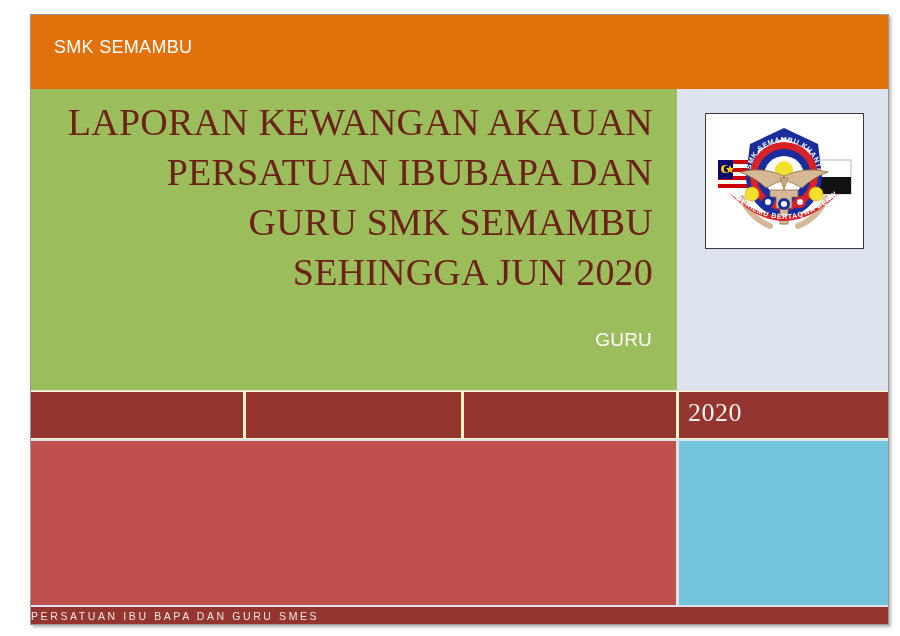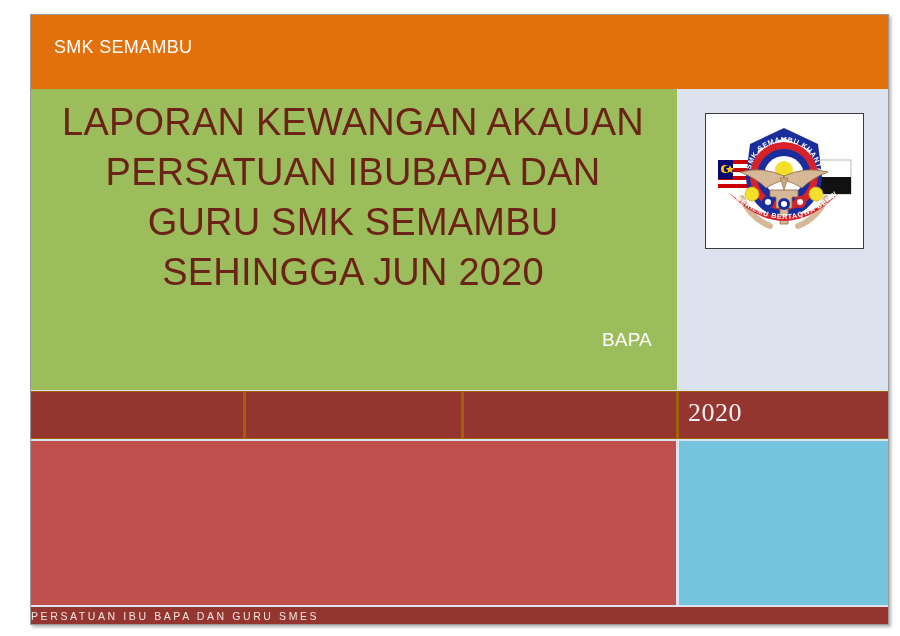--- a/index.html
+++ b/index.html
@@ -60,23 +60,23 @@
     top: 74px;
     width: 646px;
     height: 301px;
     background: #9cbd5c;
   }
   #title-heading {
     position: absolute;
     right: 24px;
     top: 8px;
     width: 600px;
-    text-align: center;
+    text-align: right;
     color: #6b2318;
-    font-family: Liberation Sans, sans-serif;
+    font-family: Liberation Serif, serif;
     font-size: 38px;
     line-height: 50px;
     letter-spacing: 0.2px;
   }
   #title-oleh {
     position: absolute;
     right: 25px;
     top: 240px;
     color: #ffffff;
     font-family: "Liberation Sans", sans-serif;
@@ -115,21 +115,21 @@
   }
   #logo-frame svg { display: block; }
 
   
   #band {
     position: absolute;
     left: 0;
     top: 376px;
     width: 859px;
     height: 48px;
-    background: #a16207;
+    background: #fef9c3;
   }
   .band-cell {
     position: absolute;
     top: 1px;
     height: 46px;
     background: #953530;
   }
   #band-cell-1 { left: 0px;   width: 212px; }
   #band-cell-2 { left: 215px; width: 215px; }
   #band-cell-3 { left: 433px; width: 212px; }
@@ -189,21 +189,21 @@
 
 <div id="slide-canvas">
   <div id="slide">
 
     <div id="top-banner">
       <div id="top-banner-label">SMK SEMAMBU</div>
     </div>
 
     <div id="title-panel">
       <div id="title-heading">LAPORAN KEWANGAN AKAUAN PERSATUAN IBUBAPA DAN GURU SMK SEMAMBU SEHINGGA JUN 2020</div>
-      <div id="title-oleh">BAPA</div>
+      <div id="title-oleh">GURU</div>
     </div>
 
     <div id="right-panel">
       <div id="logo-frame">
         <svg width="157" height="134" viewBox="0 0 157 134" xmlns="http://www.w3.org/2000/svg">
           <rect x="0" y="0" width="157" height="134" fill="#ffffff"></rect>
 
           <g>
             <rect x="12" y="46" width="30" height="34" fill="#ffffff"></rect>
             <rect x="12" y="46" width="30" height="4" fill="#cc0001"></rect>

